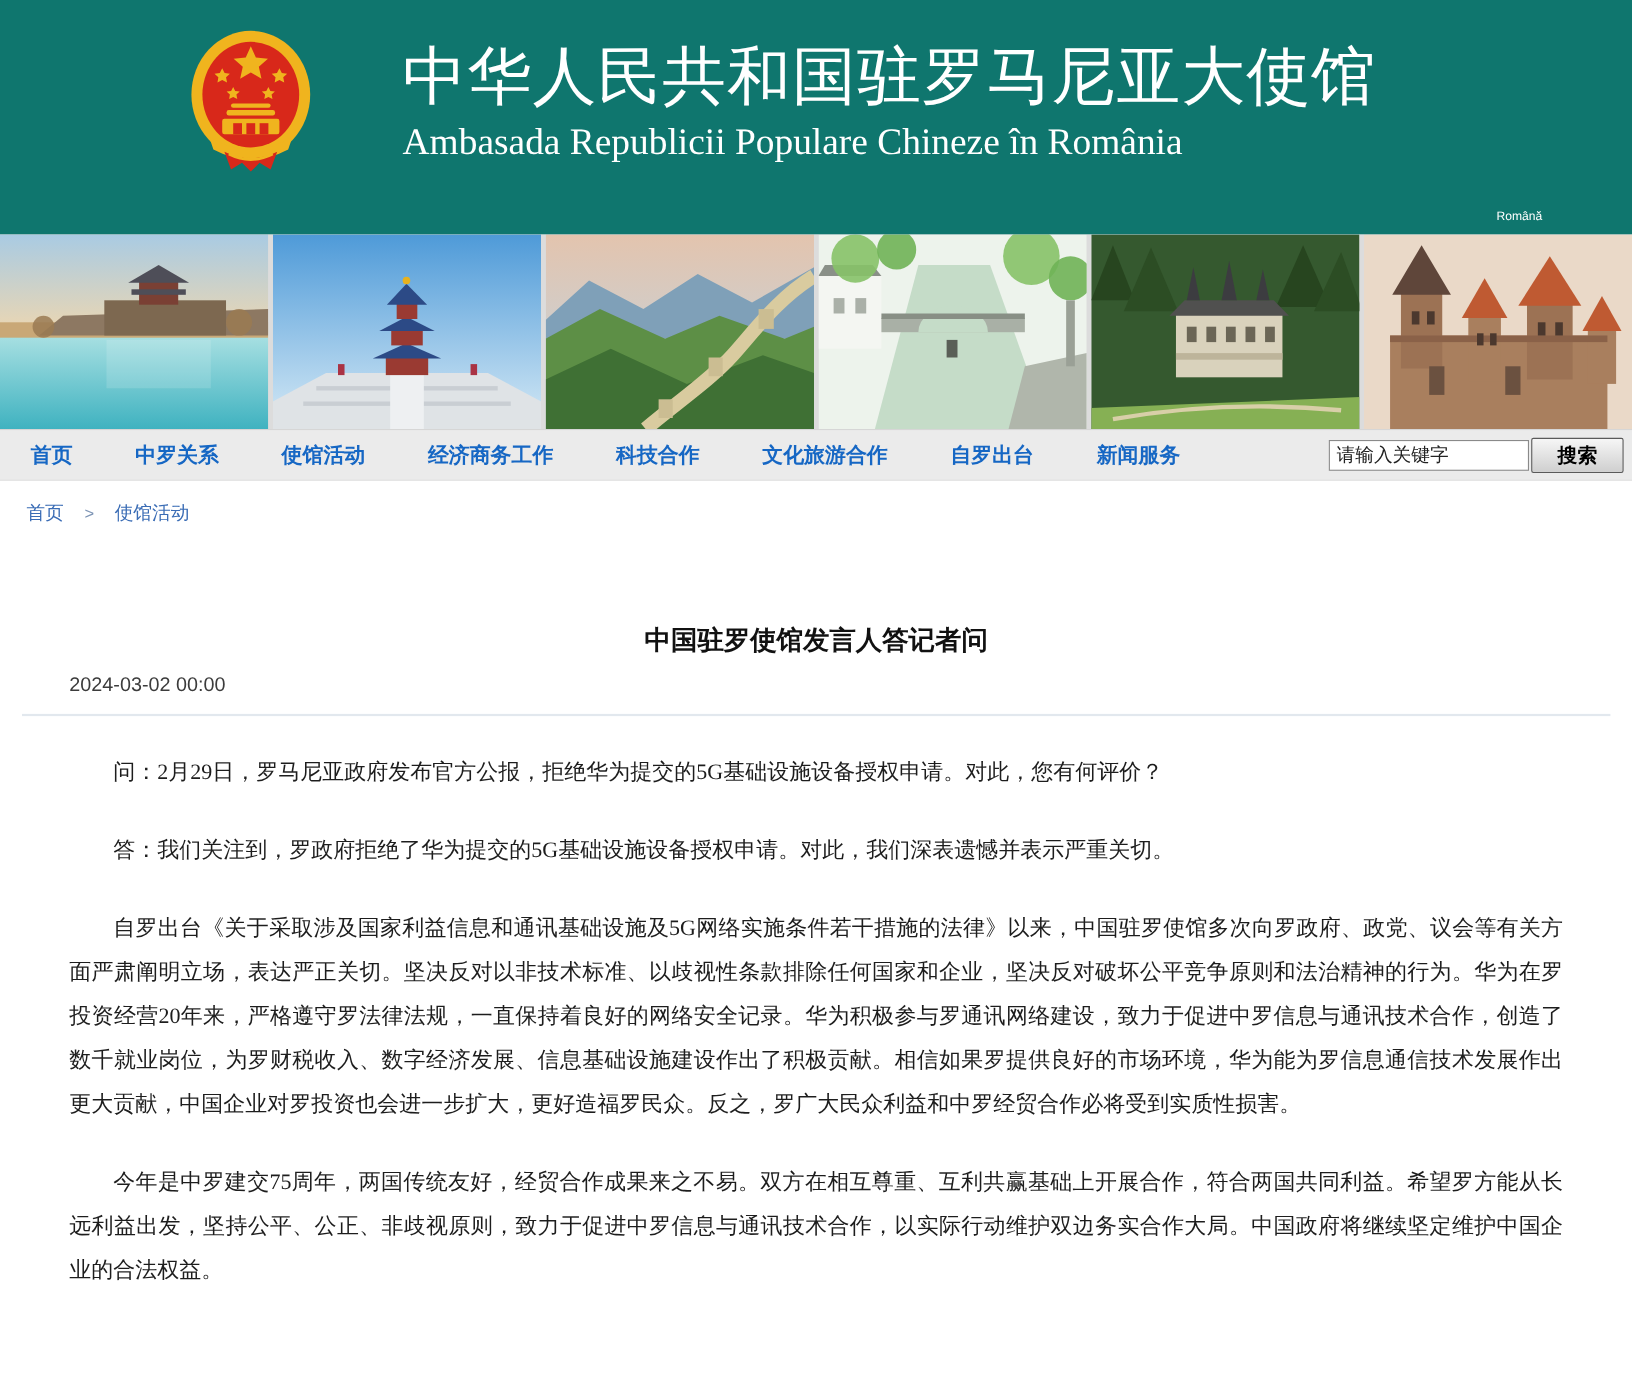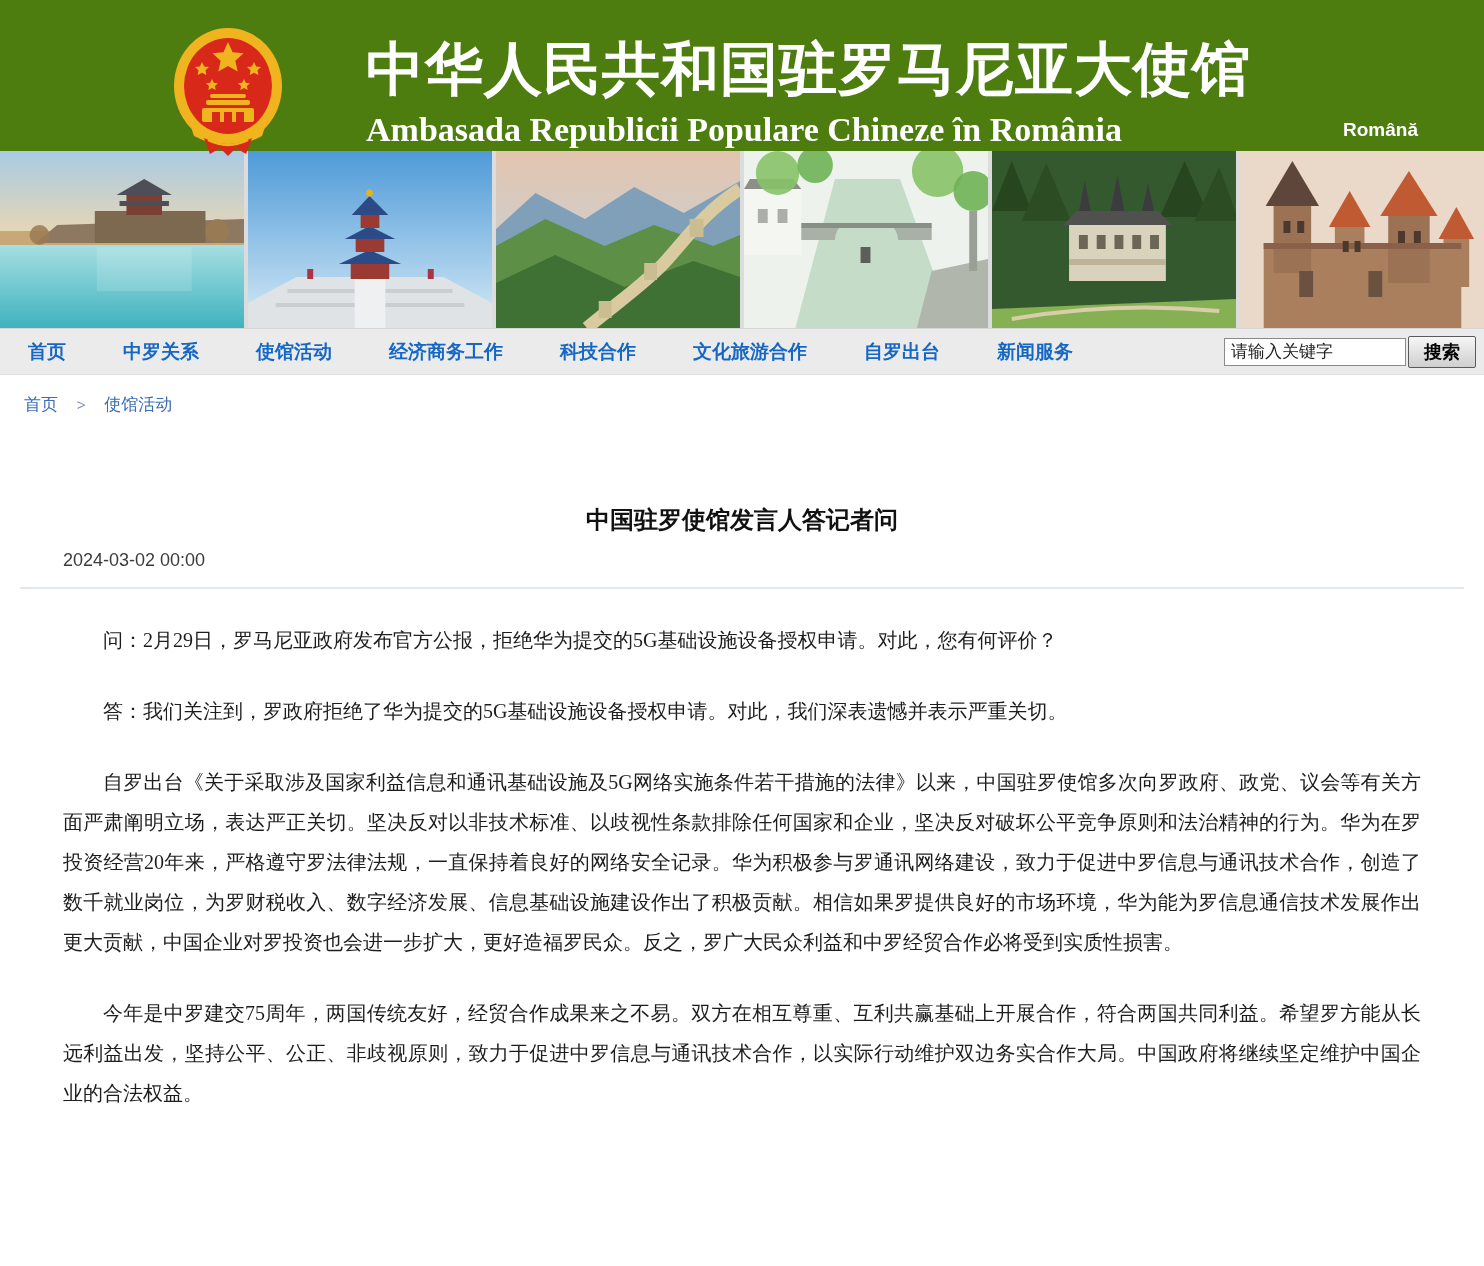--- a/index.html
+++ b/index.html
@@ -1,45 +1,45 @@
 <!DOCTYPE html>
 <html><head>
 <meta charset="utf-8">
 <style>
   * { margin:0; padding:0; box-sizing:border-box; }
   html,body { width:1484px; height:1266px; overflow:hidden; background:#fff;
     font-family:"Liberation Sans","DejaVu Sans",sans-serif; }
 
   
-  .header { position:relative; height:151px; background:#4d7c0f; color:#fff;font-weight:bold; }
+  .header { position:relative; height:213px; background:#0f766e; color:#fff; }
   .header-inner { display:flex; align-items:center; padding:24px 0 0 168px; }
   .emblem { width:120px; height:138px; flex:0 0 auto; }
   .titles { margin-left:78px; }
   .title-zh { font-family:"Liberation Serif","DejaVu Serif",serif; font-size:58px;
     letter-spacing:1px; line-height:1.15; white-space:nowrap; }
   .title-ro { font-family:"Liberation Serif","DejaVu Serif",serif; font-size:34px;
     margin-top:8px; white-space:nowrap; }
-  .lang-link { position:absolute; right:66px; bottom:10px; font-size:19px; color:#fff;
+  .lang-link { position:absolute; right:82px; bottom:10px; font-size:11px; color:#fff;
     text-decoration:none; cursor:pointer; }
 
   
   .banner { display:flex; gap:4px; background:#dcdcdc; height:177px; }
   .banner .tile { flex:1 1 0; height:177px; overflow:hidden; }
   .banner svg { display:block; width:100%; height:100%; }
 
   
   .nav { display:flex; align-items:center; height:47px; background:#ebebeb;
     border-top:1px solid #d6d6d6; border-bottom:1px solid #e0e0e0; padding:0 8px 0 28px; }
   .nav-item { color:#1667c4; font-size:19px; font-weight:bold; text-decoration:none;
     margin-right:57px; white-space:nowrap; cursor:pointer; }
   .nav-search { margin-left:auto; display:flex; align-items:center; }
   .search-input { width:182px; height:28px; border:1px solid #8a8a8a; background:#fff;
     font-size:17px; padding:0 6px; color:#222; }
   .search-input::placeholder { color:#222; opacity:1; }
-  .search-btn { margin-left:2px; height:32px; width:68px; font-size:18px; font-weight:bold;
+  .search-btn { margin-left:2px; height:32px; width:84px; font-size:18px; font-weight:bold;
     color:#000; background:linear-gradient(#f6f6f6,#cfcfcf); border:1px solid #5a5a5a;
     border-radius:2px; cursor:pointer; }
 
   
   .breadcrumb { padding:18px 0 0 24px; font-size:17px; }
   .breadcrumb a { color:#3a6cb5; text-decoration:none; cursor:pointer; }
   .crumb-sep { color:#7d94b5; margin:0 14px; font-size:15px; }
 
   
   .article { padding:0 63px; }

